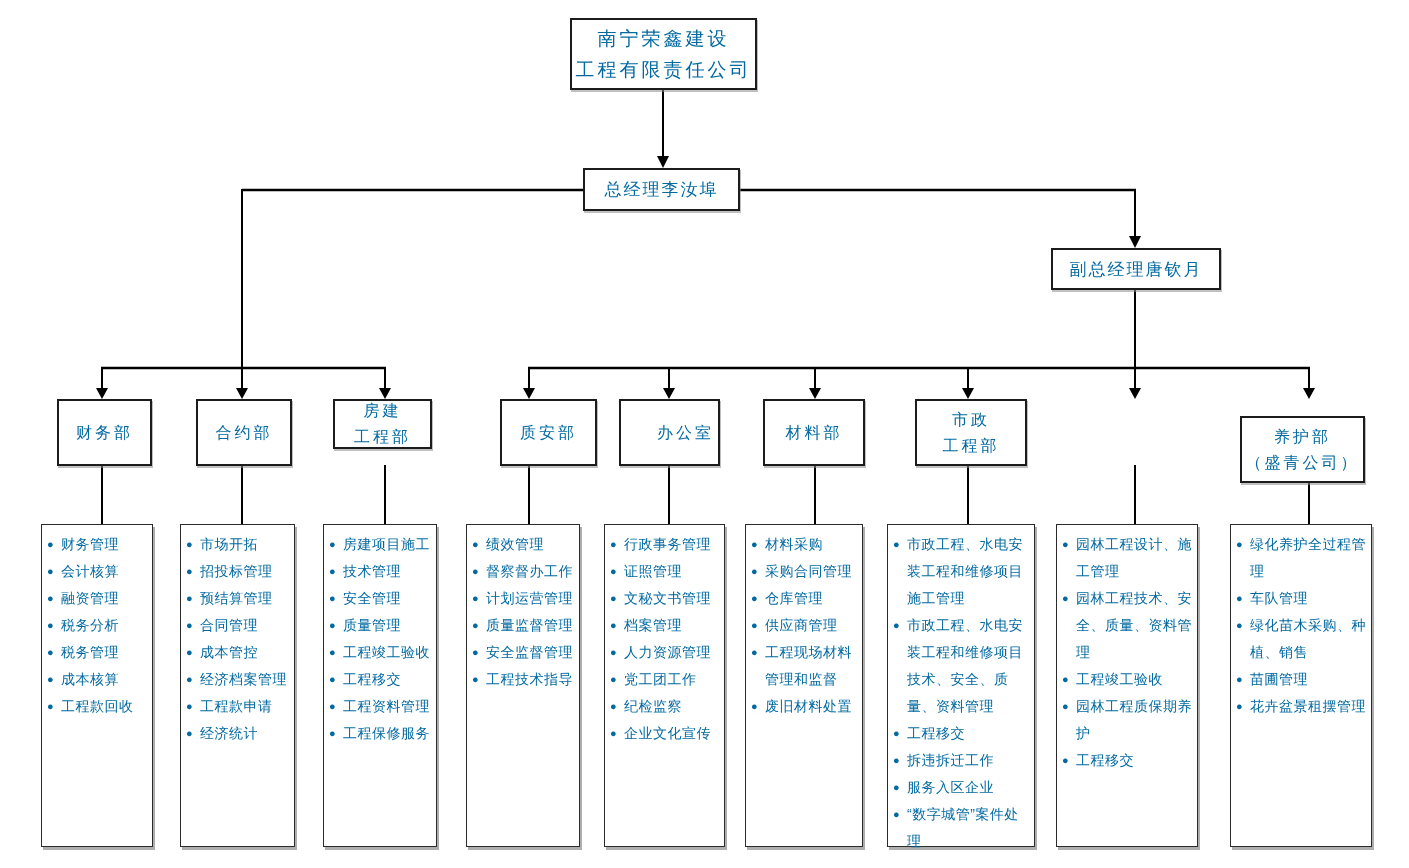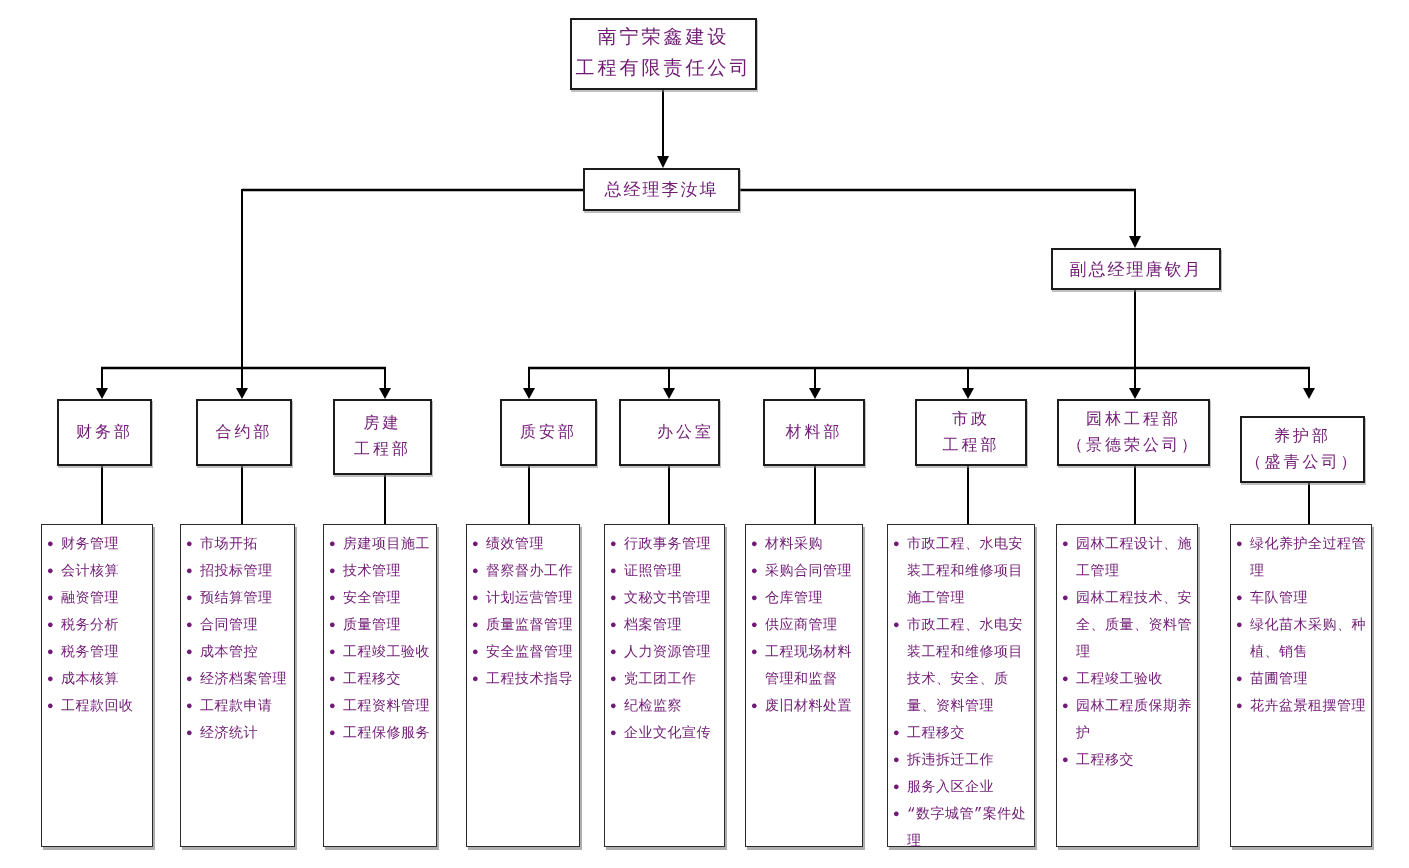--- a/index.html
+++ b/index.html
@@ -1,18 +1,18 @@
 <!DOCTYPE html>
 <html><head>
 <meta charset="utf-8">
 <style>
   html,body{margin:0;padding:0;background:#ffffff;}
   .canvas{
     position:relative;width:1409px;height:868px;background:#ffffff;
-    font-family:Liberation Mono, monospace;color:#701a75;overflow:hidden;
+    font-family:Liberation Sans, sans-serif;color:#0369a1;overflow:hidden;
   }
   svg.wires{position:absolute;left:0;top:0;z-index:0;}
   svg.wires line{stroke:#000;}
   svg.wires polygon{fill:#000;stroke:none;}
   .box{
     position:absolute;box-sizing:border-box;background:#fff;border:2px solid #1c1c1c;
     display:flex;align-items:center;justify-content:center;text-align:center;
     white-space:pre-line;z-index:1;box-shadow:1px 2px 0 rgba(140,140,140,.55);
   }
   .company{font-size:19px;letter-spacing:3px;line-height:31px;}
@@ -80,29 +80,27 @@
 
   <div class="box company" style="left:570px;top:18px;width:187px;height:72px;">南宁荣鑫建设
 工程有限责任公司</div>
 
   <div class="box manager" style="left:583px;top:168px;width:157px;height:43px;">总经理李汝埠</div>
 
   <div class="box manager" style="left:1051px;top:248px;width:170px;height:42px;">副总经理唐钦月</div>
 
   <div class="box dept" style="left:57px;top:399px;width:95px;height:67px;">财务部</div>
   <div class="box dept" style="left:196px;top:399px;width:96px;height:67px;">合约部</div>
-  <div class="box dept" style="left:333px;top:399px;width:99px;height:76px;">房建
+  <div class="box dept" style="left:333px;top:399px;width:99px;height:50px;">房建
 工程部</div>
   <div class="box dept" style="left:500px;top:399px;width:97px;height:67px;">质安部</div>
   <div class="box dept" style="left:619px;top:399px;width:101px;height:67px;padding-left:32px;">办公室</div>
   <div class="box dept" style="left:763px;top:399px;width:102px;height:67px;">材料部</div>
   <div class="box dept" style="left:915px;top:399px;width:112px;height:67px;">市政
 工程部</div>
-  <div class="box dept" style="left:1057px;top:399px;width:153px;height:67px;">园林工程部
-（景德荣公司）</div>
   <div class="box dept" style="left:1240px;top:399px;width:125px;height:67px;margin-top:17px;">养护部
 （盛青公司）</div>
 
   <div class="list" style="left:41px;top:524px;width:112px;height:323px;">
       <div class="item">
         <span class="bullet">●</span>
         <span class="txt">财务管理</span>
       </div>
       <div class="item">
         <span class="bullet">●</span>

